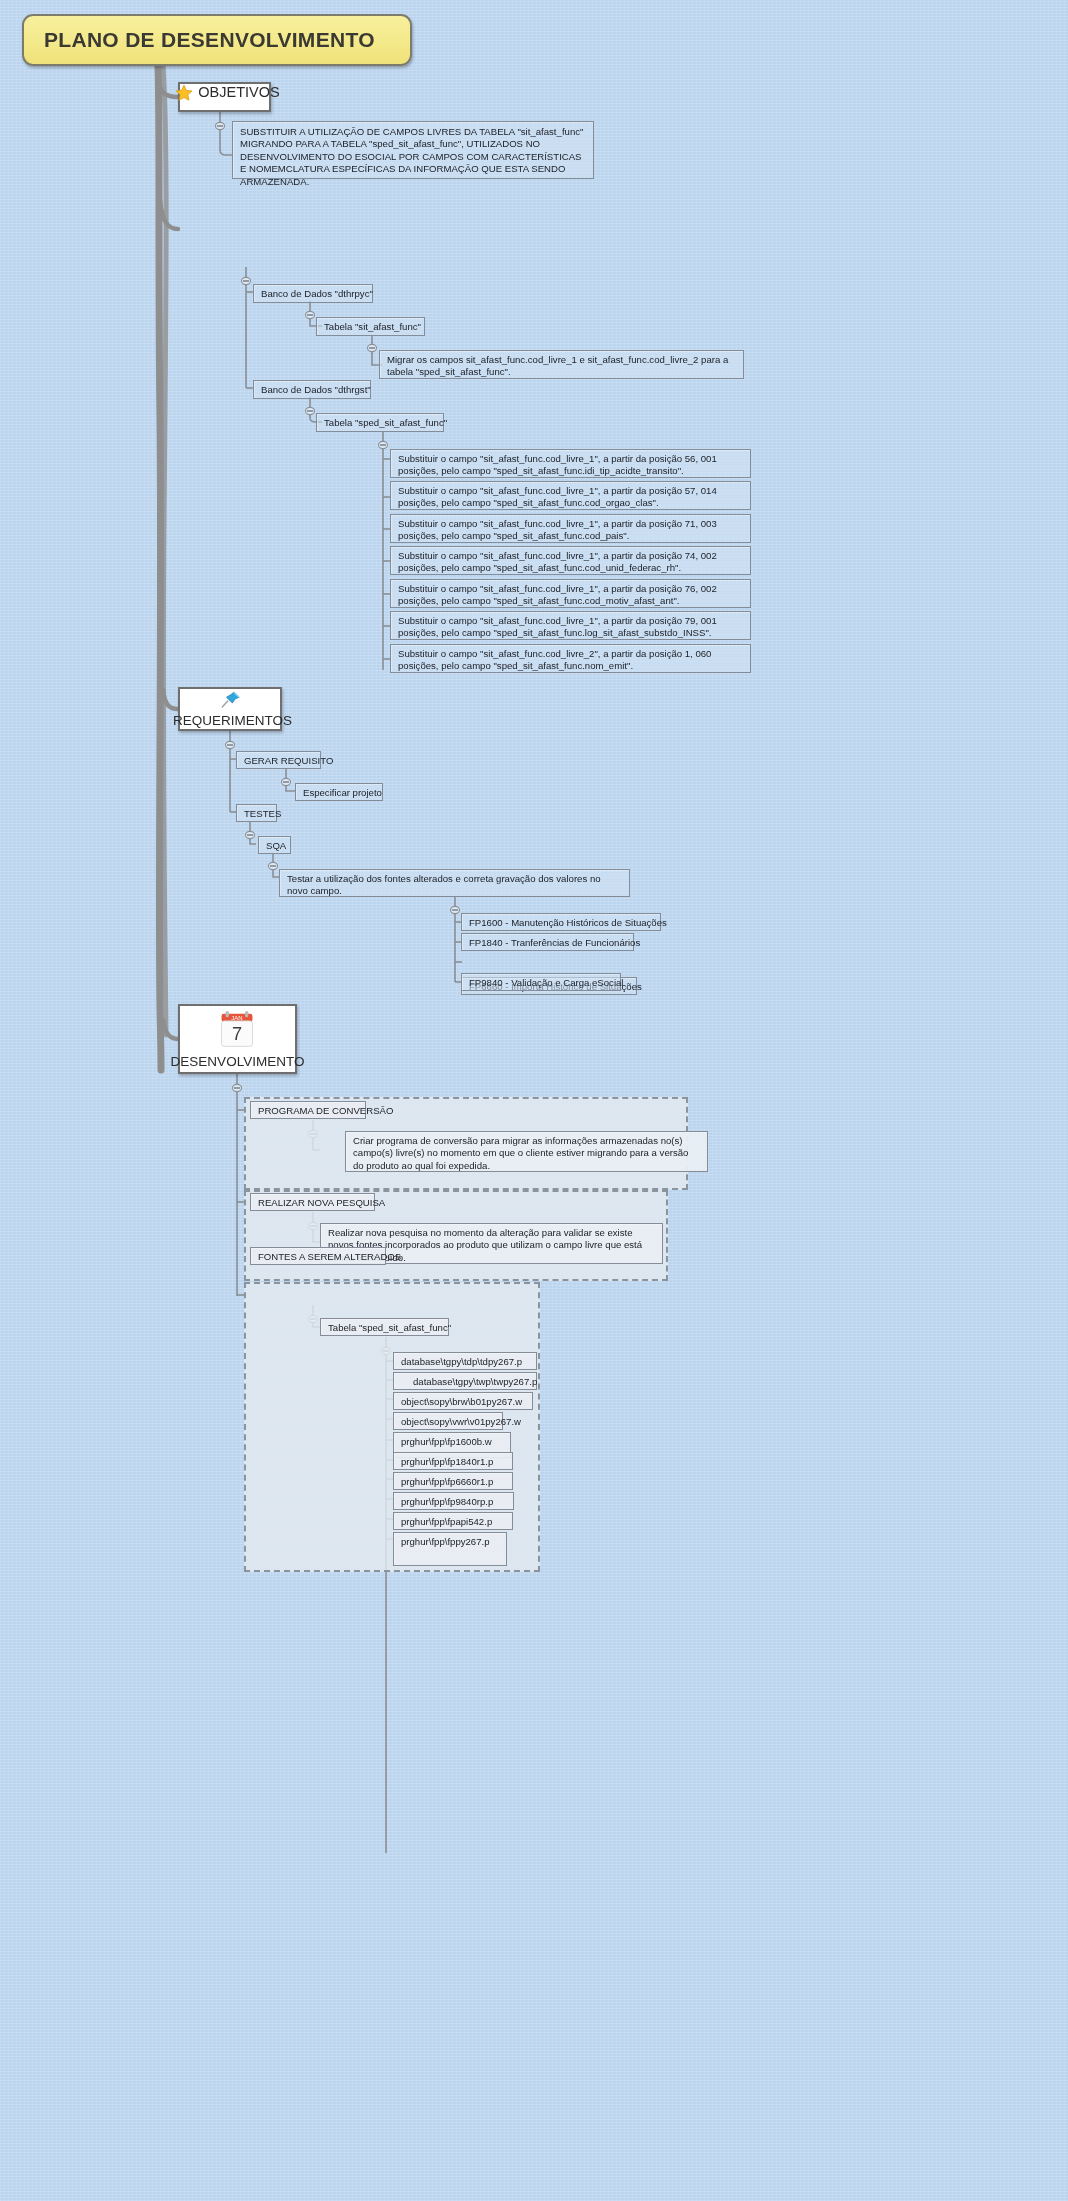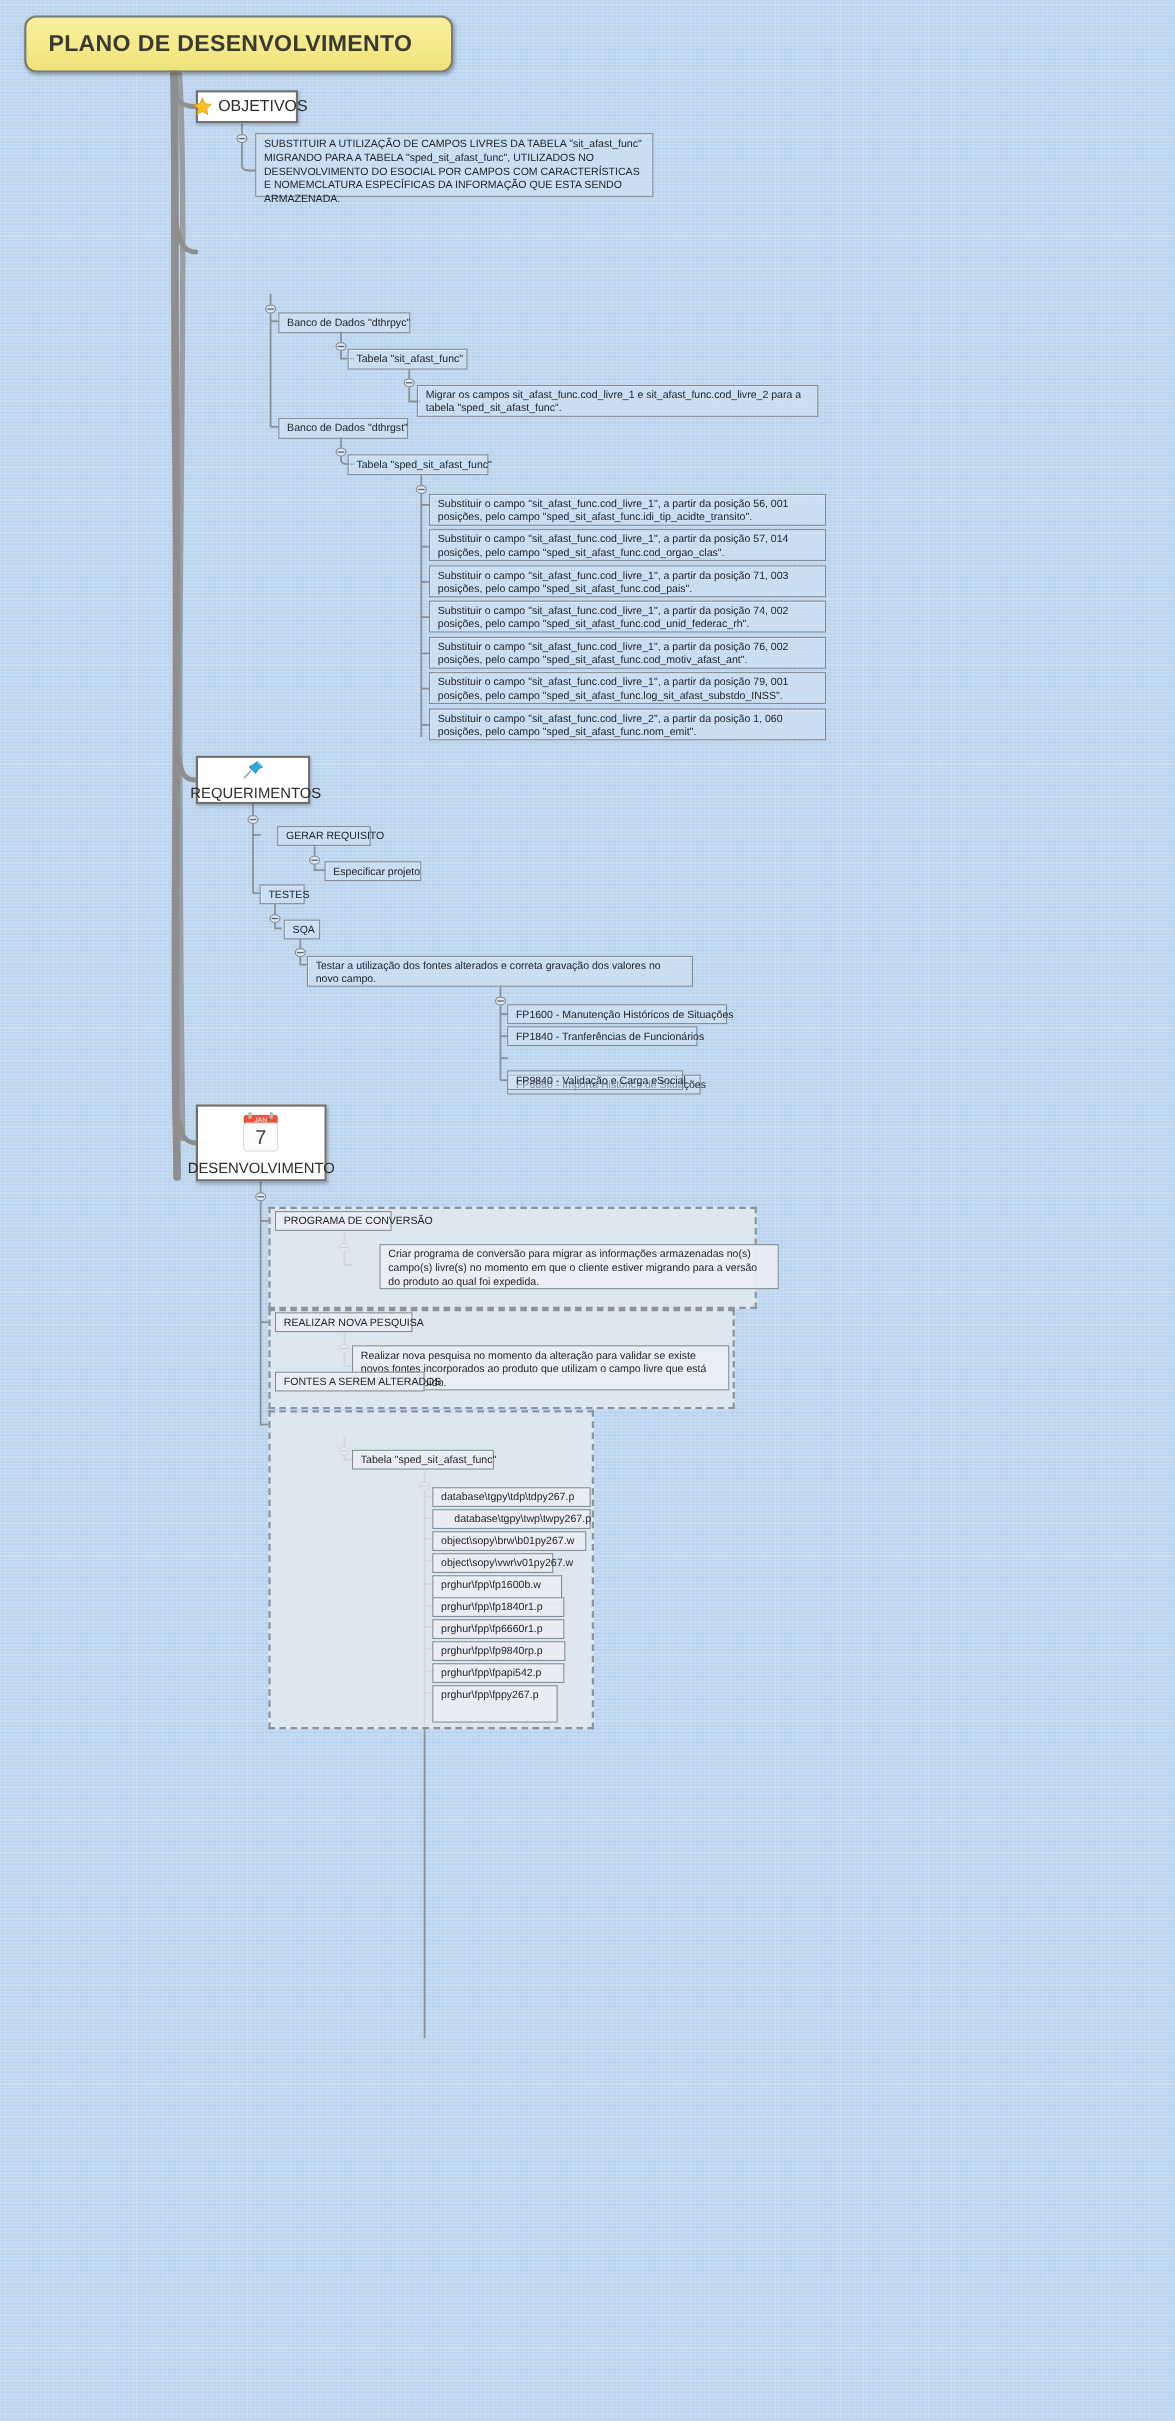--- a/index.html
+++ b/index.html
@@ -37,21 +37,21 @@
   
   .iconnode{
     background:#ffffff;border:2px solid #6f6f6f;
     box-shadow:1px 2px 3px rgba(0,0,0,.25);
     display:flex;flex-direction:column;justify-content:center;
   }
   .iconnode .lbl{font-size:15.5px;color:#2c2c2c;white-space:nowrap;}
 
   
   .n-objetivos{left:178px;top:82px;width:93px;height:30px;
-    display:flex;flex-direction:row;align-items:center;gap:5px;padding-left:6px;}
+    display:flex;flex-direction:row;gap:5px;padding-left:6px;}
   .n-objetivos .lbl{font-size:14.5px;}
 
   
   .n-dicionario{left:178px;top:191px;width:137px;height:76px;align-items:center;}
   .n-dicionario .lbl{font-size:14px;margin-top:2px;margin-bottom:3px;}
 
   
   .n-requerimentos{left:178px;top:687px;width:104px;height:44px;align-items:center;}
   .n-requerimentos .lbl{font-size:13.5px;margin-top:1px;}
 
@@ -263,21 +263,21 @@
     <span class="pin" style="align-self:center;">
       <svg viewBox="0 0 26 22" width="26" height="20">
         <path d="M17.5,2.5 L23,8 L18.8,9.6 L15.6,14.2 L9.2,8 L13.8,5.2 Z" fill="#2fa8e0" stroke="#1c7fae" stroke-width=".9"></path>
         <line x1="10.5" y1="12.2" x2="4.5" y2="18.6" stroke="#9aa2ab" stroke-width="1.6" stroke-linecap="round"></line>
         <path d="M17.5,2.5 L23,8" stroke="#8fd6f2" stroke-width="1.6"></path>
       </svg>
     </span>
     <span class="lbl" style="text-align:left;padding-left:5px;">REQUERIMENTOS</span>
   </div>
 
-  <div class="box" style="left:252px;top:751px;width:85px;height:18px;">GERAR REQUISITO</div>
+  <div class="box" style="left:236px;top:751px;width:85px;height:18px;">GERAR REQUISITO</div>
 
   <div class="box" style="left:295px;top:783px;width:88px;height:18px;">Especificar projeto</div>
 
   <div class="box" style="left:236px;top:804px;width:41px;height:18px;">TESTES</div>
 
   <div class="box" style="left:258px;top:836px;width:33px;height:18px;">SQA</div>
 
   <div class="box wrap" style="left:279px;top:869px;width:351px;height:28px;">Testar a utilização dos fontes alterados e correta gravação dos valores no novo campo.</div>
 
   <div class="box" style="left:461px;top:913px;width:200px;height:18px;">FP1600 - Manutenção Históricos de Situações</div>
@@ -293,21 +293,21 @@
         <rect x="7.5" y="1" width="3.6" height="7" rx="1.8" fill="#b9b9b9"></rect>
         <rect x="28.8" y="1" width="3.6" height="7" rx="1.8" fill="#b9b9b9"></rect>
         <text x="20" y="11.3" font-family="'Liberation Sans',sans-serif" font-size="6.6" fill="#ffffff" text-anchor="middle">JAN</text>
         <text x="20" y="33.5" font-family="'Liberation Sans',sans-serif" font-size="20" fill="#3d3d3d" text-anchor="middle">7</text>
       </svg>
     </span>
     <span class="lbl" style="text-align:center;">DESENVOLVIMENTO</span>
   </div>
 
   <div class="panel" style="left:244px;top:1097px;width:444px;height:93px;"></div>
-  <div class="box onpanel" style="left:250px;top:1101px;width:106px;height:18px;">PROGRAMA DE CONVERSÃO</div>
+  <div class="box onpanel" style="left:250px;top:1101px;width:116px;height:18px;">PROGRAMA DE CONVERSÃO</div>
   <div class="box wrap" style="left:320px;top:1131px;width:363px;height:41px;background:rgba(233,238,243,.95);margin-left:25px;">Criar programa de conversão para migrar as informações armazenadas no(s) campo(s) livre(s) no momento em que o cliente estiver migrando para a versão do produto ao qual foi expedida.</div>
 
   <div class="panel" style="left:244px;top:1190px;width:424px;height:91px;"></div>
   <div class="box onpanel" style="left:250px;top:1193px;width:125px;height:18px;">REALIZAR NOVA PESQUISA</div>
   <div class="box wrap" style="left:320px;top:1223px;width:343px;height:41px;background:rgba(233,238,243,.95);">Realizar nova pesquisa no momento da alteração para validar se existe novos fontes incorporados ao produto que utilizam o campo livre que está sendo substituído.</div>
 
   <div class="panel" style="left:244px;top:1282px;width:296px;height:290px;"></div>
   <div class="box onpanel" style="left:250px;top:1247px;width:136px;height:18px;">FONTES A SEREM ALTERADOS</div>
   <div class="box onpanel" style="left:320px;top:1318px;width:129px;height:18px;">Tabela "sped_sit_afast_func"</div>
 

